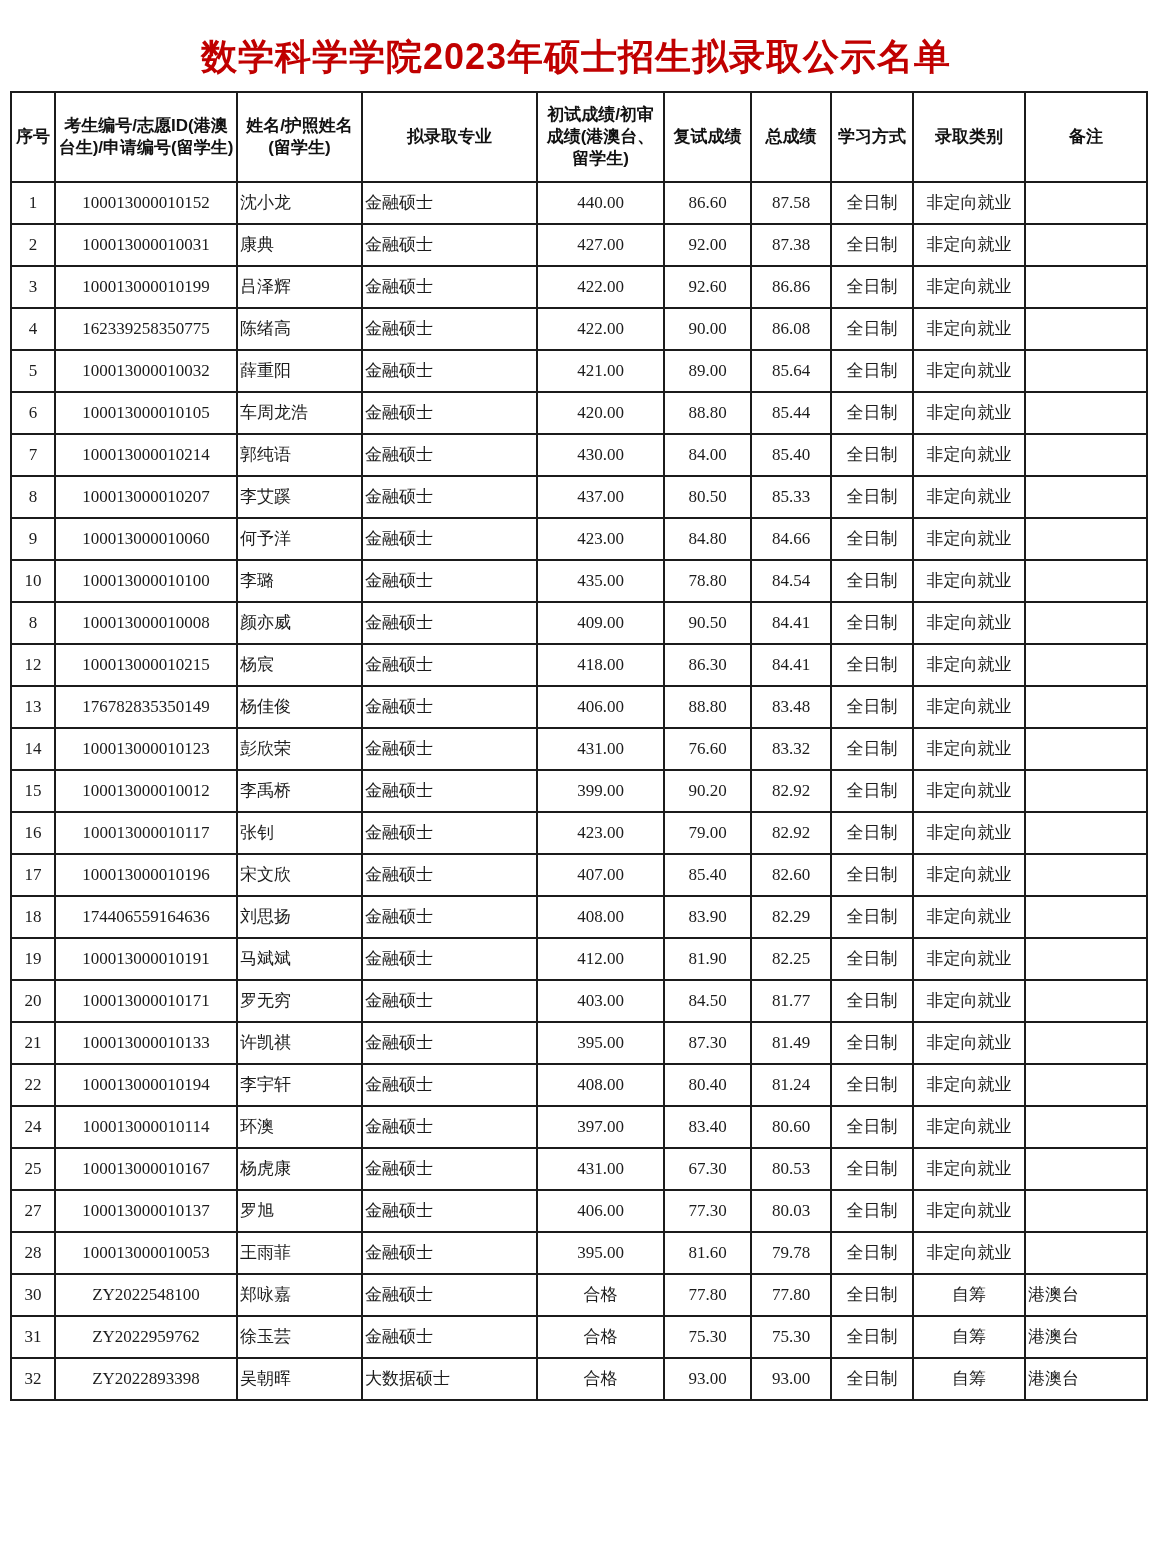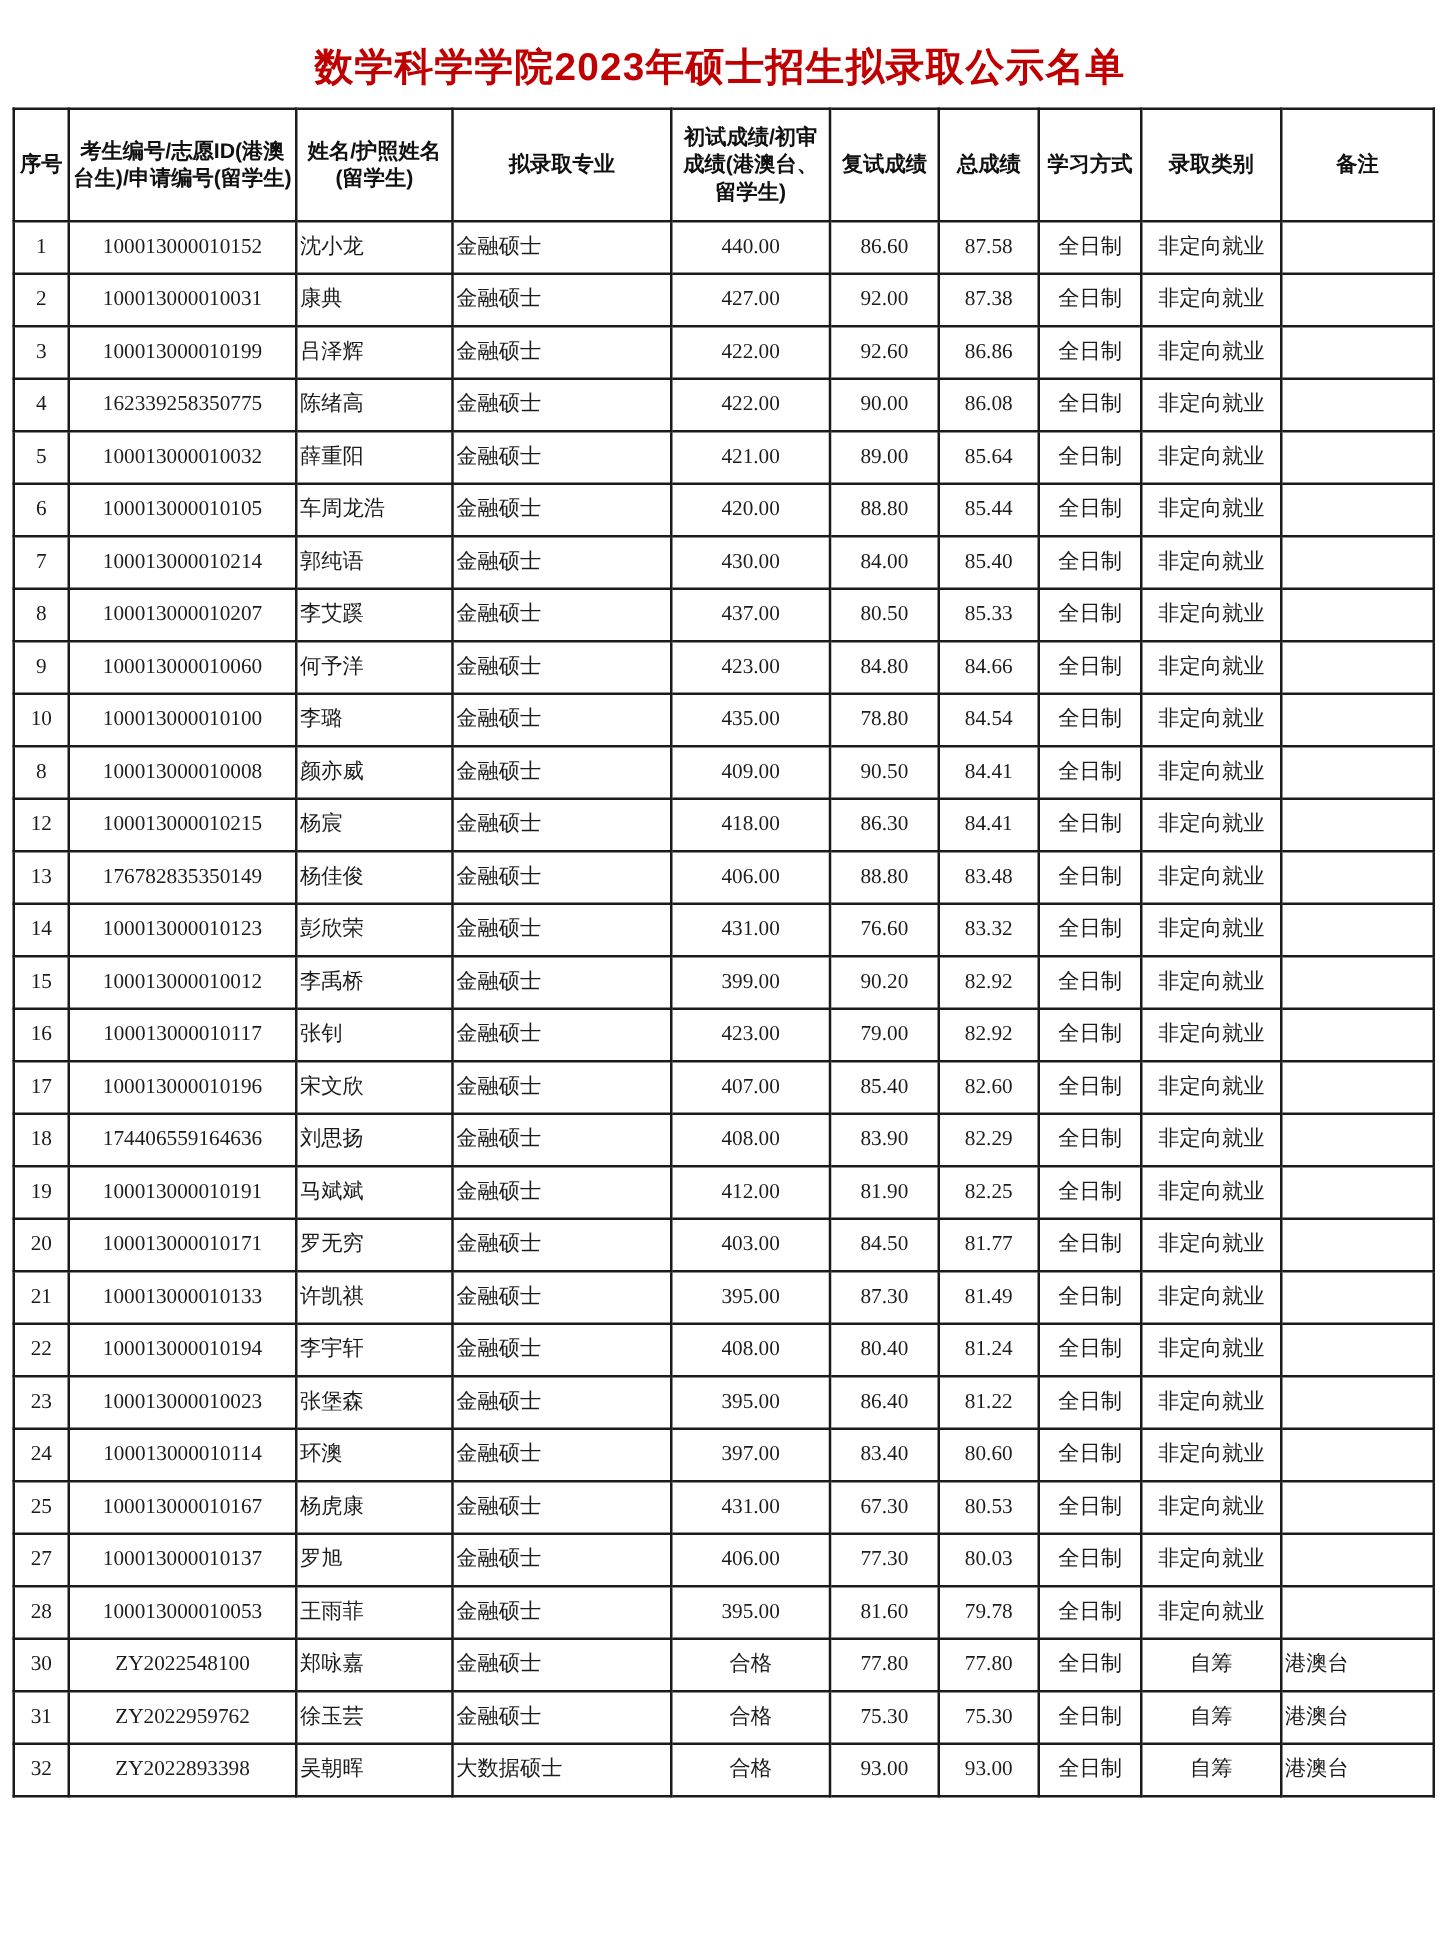--- a/index.html
+++ b/index.html
@@ -17,21 +17,21 @@
   .page {
     width: 1152px;
     padding-top: 36px;
     box-sizing: border-box;
   }
   .title {
     width: 100%;
     text-align: center;
     font-family: "Liberation Sans", "DejaVu Sans", sans-serif;
     font-weight: bold;
-    font-size: 31px;
+    font-size: 36px;
     line-height: 1.15;
     letter-spacing: 1px;
     color: #c00000;
     margin-bottom: 14px;
   }
   table.roster {
     border-collapse: collapse;
     table-layout: fixed;
     margin-left: 10px;
     width: 1132px;
@@ -359,32 +359,20 @@
           <td class="c-left">李宇轩</td>
           <td class="c-left">金融硕士</td>
           <td class="c-center">408.00</td>
           <td class="c-center">80.40</td>
           <td class="c-center">81.24</td>
           <td class="c-center">全日制</td>
           <td class="c-center">非定向就业</td>
           <td class="c-left"></td>
         </tr>
         <tr>
-          <td class="c-center">23</td>
-          <td class="c-center">100013000010023</td>
-          <td class="c-left">张堡森</td>
-          <td class="c-left">金融硕士</td>
-          <td class="c-center">395.00</td>
-          <td class="c-center">86.40</td>
-          <td class="c-center">81.22</td>
-          <td class="c-center">全日制</td>
-          <td class="c-center">非定向就业</td>
-          <td class="c-left"></td>
-        </tr>
-        <tr>
           <td class="c-center">24</td>
           <td class="c-center">100013000010114</td>
           <td class="c-left">环澳</td>
           <td class="c-left">金融硕士</td>
           <td class="c-center">397.00</td>
           <td class="c-center">83.40</td>
           <td class="c-center">80.60</td>
           <td class="c-center">全日制</td>
           <td class="c-center">非定向就业</td>
           <td class="c-left"></td>

